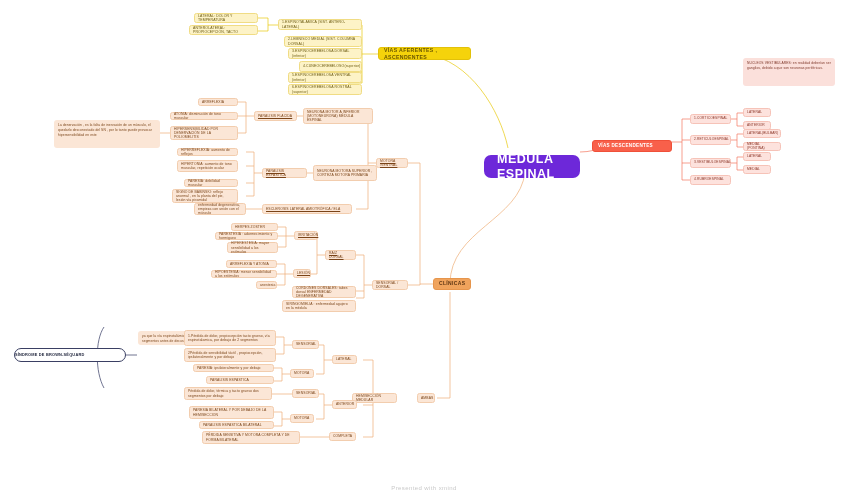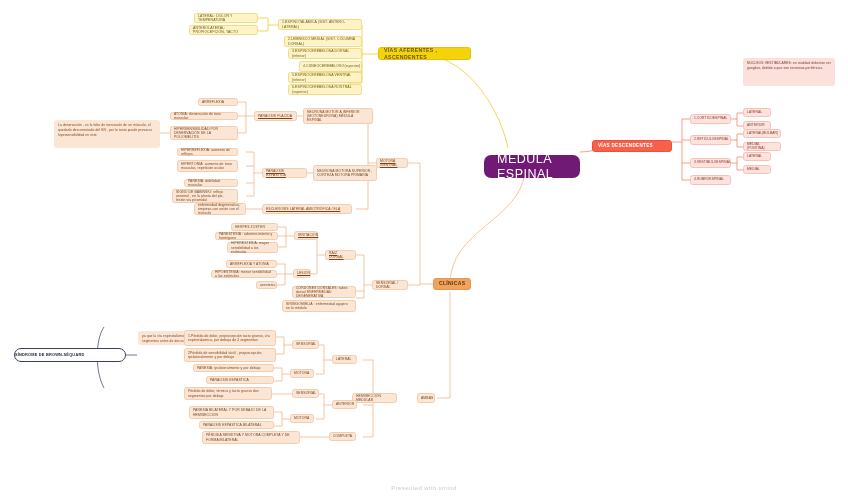--- a/index.html
+++ b/index.html
@@ -7,22 +7,22 @@
        font-family:"Liberation Sans","DejaVu Sans",sans-serif;
        -webkit-font-smoothing:antialiased;}
   #canvas{position:absolute;left:0;top:0;width:848px;height:499px;}
   svg#links{position:absolute;left:0;top:0;width:848px;height:499px;pointer-events:none;}
 
   .node{position:absolute;box-sizing:border-box;display:flex;align-items:center;
         line-height:1.18;letter-spacing:.1px;}
   .node span{display:block;width:100%;}
 
   
-  .central{background:#701a75;color:#ffffff;border-radius:7px;
-           font-size:12.5px;font-weight:400;letter-spacing:.5px;
+  .central{background:#6d28d9;color:#ffffff;border-radius:7px;
+           font-size:12.5px;font-weight:700;letter-spacing:.5px;
            padding:0 13px;justify-content:center;}
 
   
   .b-yellow{background:#f5d30b;color:#6a5600;border:1px solid #e2c10a;
             border-radius:3px;font-size:5.2px;font-weight:700;letter-spacing:.35px;
             padding:0 5px;justify-content:center;}
   .b-red{background:#f8604a;color:#ffffff;border:1px solid #ef5039;
          border-radius:3px;font-size:4.6px;font-weight:700;letter-spacing:.3px;
          padding:0 5px;justify-content:center;}
   .b-orange{background:#f0a35c;color:#5d3512;border:1px solid #e6954c;

